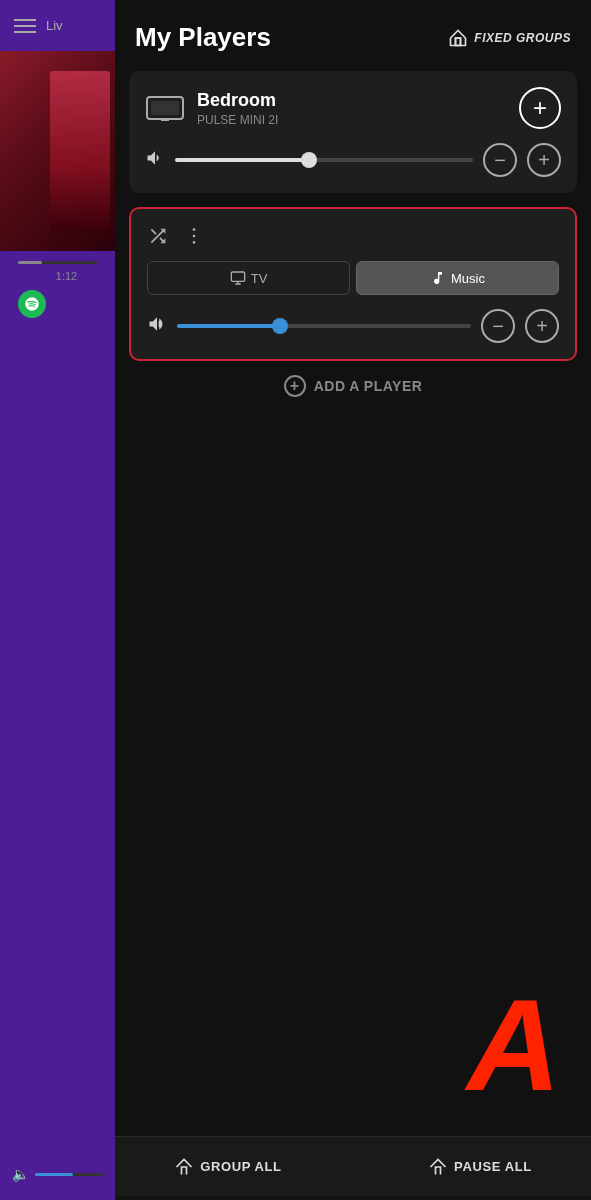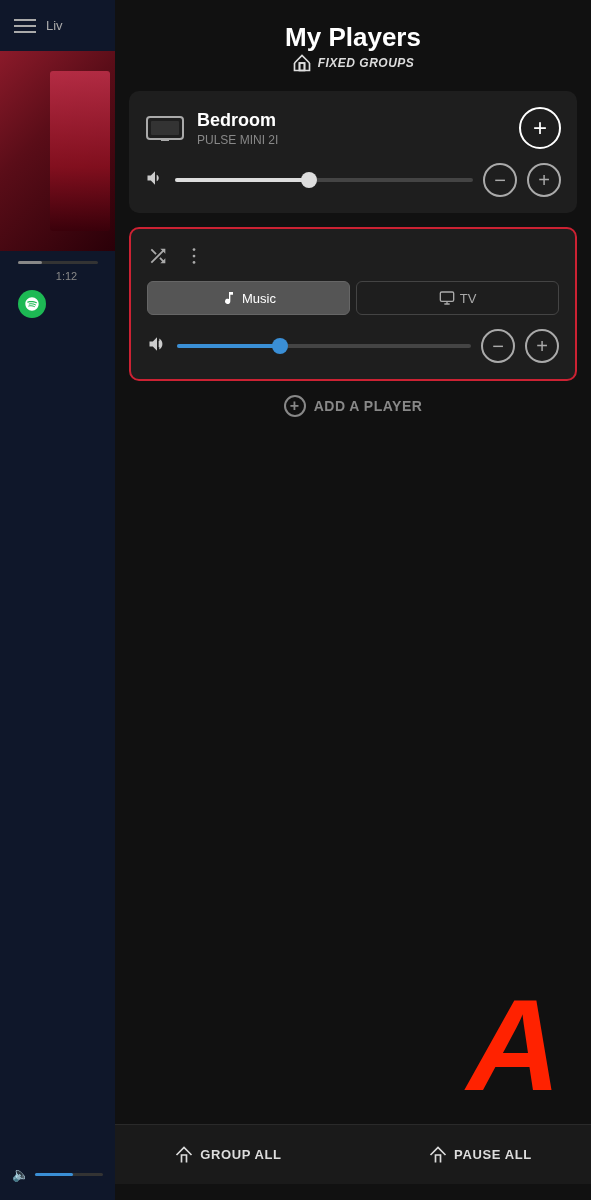--- a/index.html
+++ b/index.html
@@ -13,21 +13,21 @@
       position: relative;
     }
 
     
     .sidebar {
       position: absolute;
       left: 0;
       top: 0;
       width: 115px;
       height: 1200px;
-      background: #0f172a;
+      background: #4c1d95;
       display: flex;
       flex-direction: column;
     }
 
     .sidebar-top {
       padding: 18px 14px;
       display: flex;
       align-items: center;
       gap: 10px;
     }
@@ -144,21 +144,20 @@
       height: 1200px;
       background: #111;
     }
 
     
     .header {
       display: flex;
       align-items: center;
       justify-content: space-between;
       padding: 22px 20px 18px 20px;
-      flex-direction: column;
     }
 
     .header-title {
       color: #fff;
       font-size: 26px;
       font-weight: 700;
     }
 
     .fixed-groups-btn {
       display: flex;
@@ -414,21 +413,21 @@
       font-size: 130px;
       font-weight: 900;
       color: #ff2200;
       font-style: italic;
       line-height: 1;
     }
 
     
     .bottom-bar {
       position: absolute;
-      bottom: 16px;
+      bottom: 4px;
       left: 115px;
       width: 476px;
       height: 60px;
       background: #1a1a1a;
       display: flex;
       align-items: center;
       justify-content: space-around;
       border-top: 1px solid #2a2a2a;
       gap: 28px;
     }
@@ -550,32 +549,32 @@
           <svg width="22" height="22" viewBox="0 0 24 24" fill="#aaa">
             <circle cx="12" cy="5" r="1.5"></circle>
             <circle cx="12" cy="12" r="1.5"></circle>
             <circle cx="12" cy="19" r="1.5"></circle>
           </svg>
         </button>
       </div>
     </div>
 
     <div class="mode-tabs">
-      <button class="mode-tab active">
-        <svg width="16" height="16" viewBox="0 0 24 24" fill="#fff">
-          <path d="M12 3v10.55A4 4 0 1014 17V7h4V3h-6z"></path>
-        </svg>
-        <span>Music</span>
-      </button>
       <button class="mode-tab">
         <svg width="16" height="16" viewBox="0 0 24 24" fill="#aaa">
           <rect x="2" y="3" width="20" height="14" rx="2" stroke="#aaa" stroke-width="2" fill="none"></rect>
           <path d="M8 21h8M12 17v4" stroke="#aaa" stroke-width="2"></path>
         </svg>
         <span>TV</span>
+      </button>
+      <button class="mode-tab active">
+        <svg width="16" height="16" viewBox="0 0 24 24" fill="#fff">
+          <path d="M12 3v10.55A4 4 0 1014 17V7h4V3h-6z"></path>
+        </svg>
+        <span>Music</span>
       </button>
     </div>
 
     <div class="volume-row">
       <span class="vol-speaker">
         <svg width="20" height="20" viewBox="0 0 24 24" fill="#ccc">
           <path d="M3 9v6h4l5 5V4L7 9H3zm13.5 3c0-1.77-1.02-3.29-2.5-4.03v8.05c1.48-.73 2.5-2.25 2.5-4.02zM18.5 12c0-2.77-1.5-5.18-3.75-6.5v13c2.25-1.32 3.75-3.73 3.75-6.5z"></path>
         </svg>
       </span>
       <div class="slider-track">

